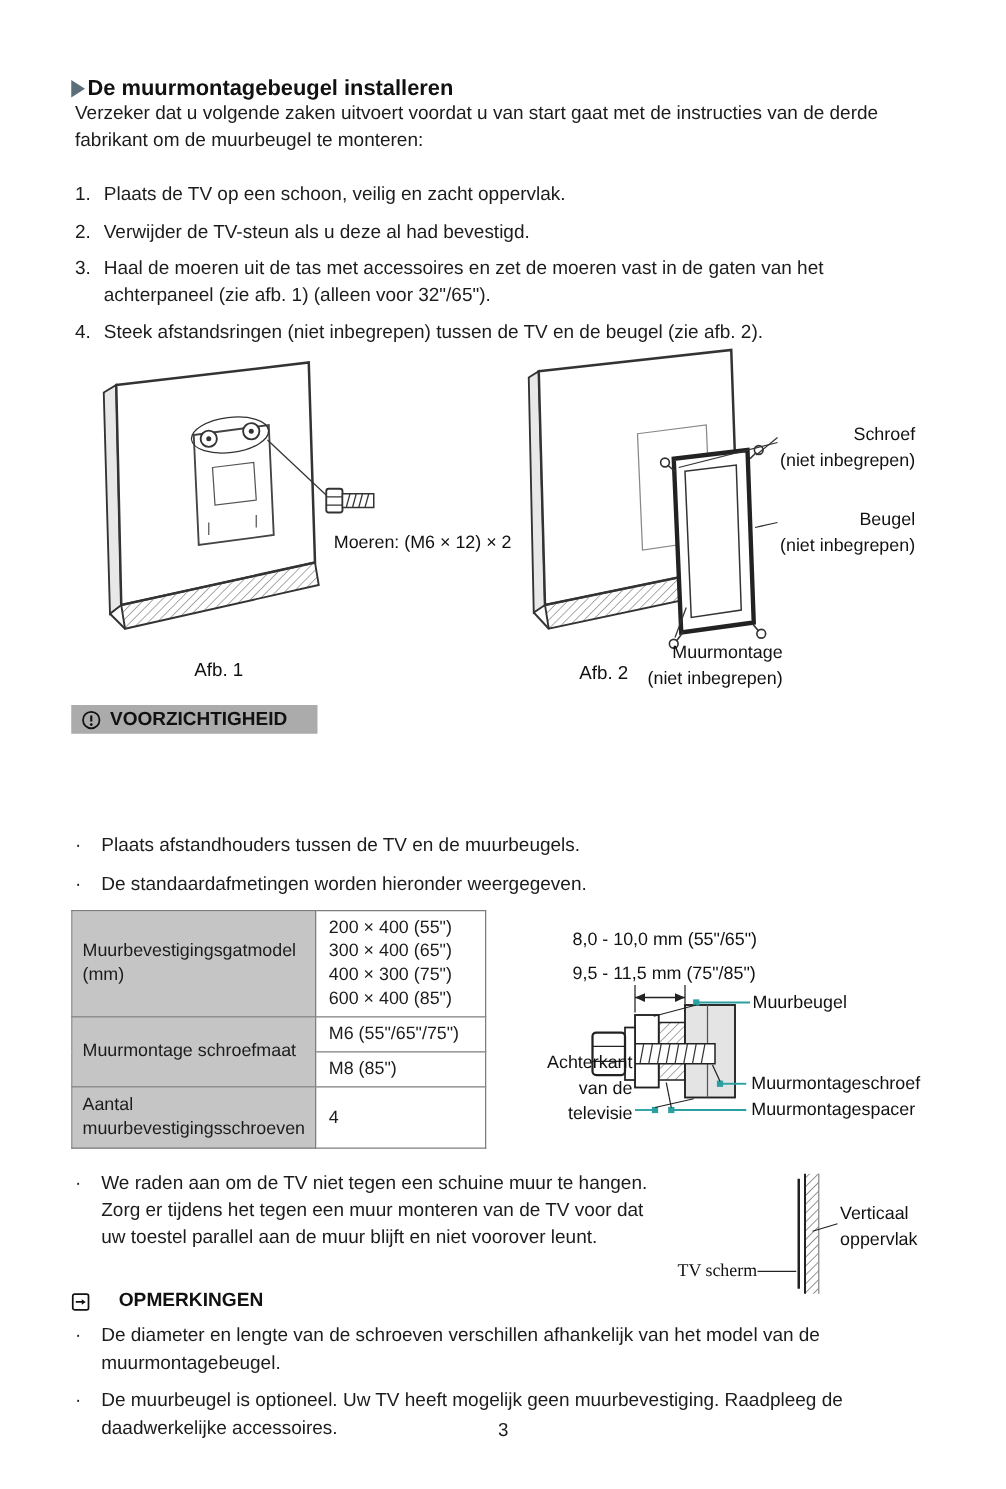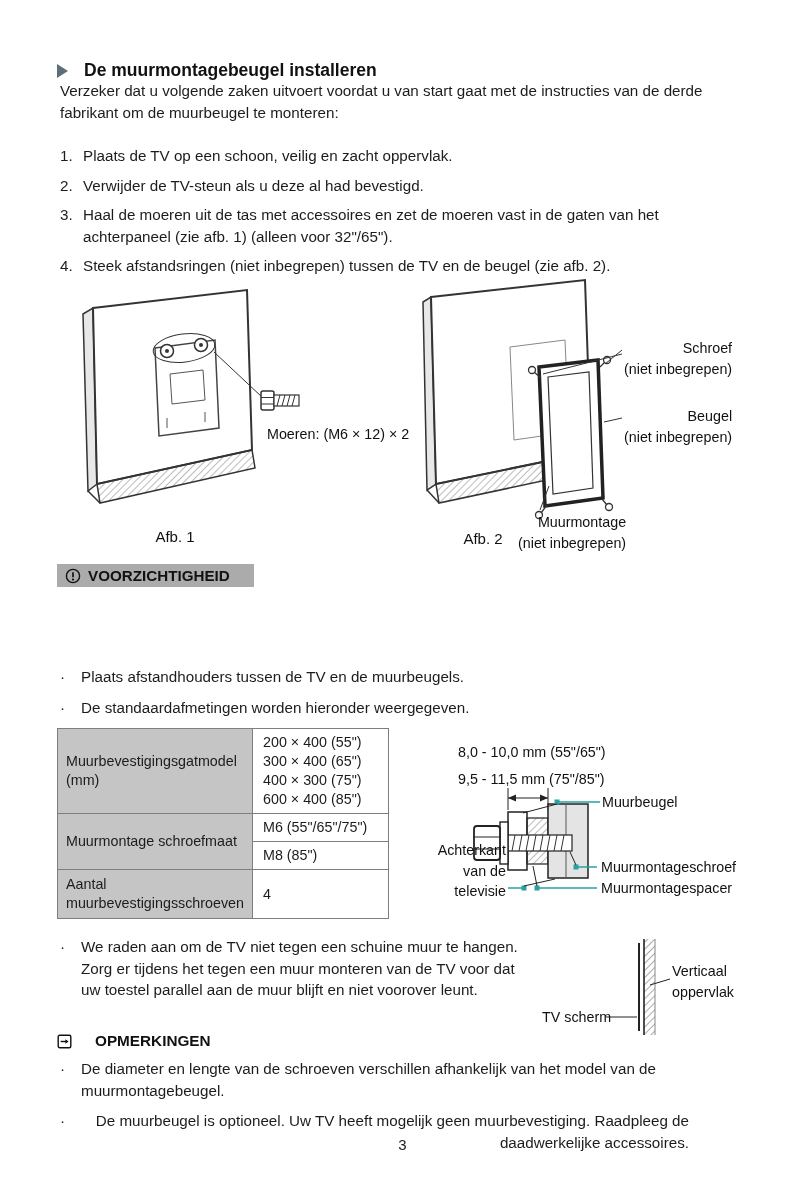--- a/index.html
+++ b/index.html
@@ -7,21 +7,21 @@
   body {
     width:805px; height:1191px;
     font-family:"Liberation Sans", sans-serif;
     color:#1c1c1c;
   }
   .page { position:relative; width:805px; height:1191px; background:#fff; overflow:hidden; }
   .abs { position:absolute; }
   .pre { white-space:pre-line; }
 
   
-  .title-row { left:57px; top:60px; display:flex; align-items:center; gap:16px; }
+  .title-row { left:57px; top:60px; display:flex; align-items:center; gap:2px; }
   .tri { width:0; height:0; border-left:11px solid #5d6e7b; border-top:7px solid transparent; border-bottom:7px solid transparent; }
   .title-row h1 { font-size:17.5px; font-weight:bold; color:#111; }
 
   
   .bodytext { font-size:15.2px; line-height:21.5px; }
   .intro { left:60px; top:80px; width:690px; }
   .steps { left:60px; top:145px; width:675px; }
   .step { display:flex; margin-bottom:8px; }
   .step .num { width:23px; flex:none; }
   .step .stx { flex:1; }
@@ -53,21 +53,21 @@
   .svglayer { position:absolute; left:0; top:0; }
 
   
   .tiltrow { left:60px; top:936px; width:478px; }
   .walldiag { left:540px; top:933px; width:262px; height:112px; }
 
   
   .notes-header { left:57px; top:1032px; display:flex; align-items:center; gap:23px;
     font-weight:bold; font-size:15.3px; color:#111; }
   .notes-list { left:60px; top:1058px; width:710px; }
-  .notes-list .btx.w2 { max-width:608px;text-align:right; }
+  .notes-list .btx.w2 { max-width:608px; }
 
   .pagenum { left:0; top:1136px; width:805px; text-align:center; font-size:15px; }
 </style>
 </head>
 <body>
 
 <div class="page">
 
   <div class="abs title-row">
     <span class="tri"></span>
@@ -283,21 +283,21 @@
       </defs>
       <rect x="104" y="6" width="11" height="96" fill="url(#hatchD)"></rect>
       <line x1="104" y1="6" x2="104" y2="102" stroke="#222" stroke-width="1.6"></line>
       <line x1="115" y1="6" x2="115" y2="102" stroke="#888" stroke-width="1"></line>
       <line x1="99" y1="10" x2="99" y2="98" stroke="#222" stroke-width="2"></line>
       <line x1="130" y1="46" x2="110" y2="52" stroke="#222" stroke-width="1"></line>
       <line x1="66" y1="84" x2="97" y2="84" stroke="#222" stroke-width="1"></line>
     </svg>
     <div class="dlabel pre" style="left:132px; top:28px;">Verticaal
 oppervlak</div>
-    <div class="dlabel" style="left:2px; top:74px;">TV scherm</div>
+    <div class="dlabel" style="left:2px; top:74px;font-family:Liberation Serif, serif;">TV scherm</div>
   </div>
 
   <div class="abs notes-header">
     <svg width="15" height="15" viewBox="0 0 15 15">
       <rect x="1.2" y="1.2" width="12.6" height="12.6" rx="1.5" fill="none" stroke="#111" stroke-width="1.4"></rect>
       <line x1="3.6" y1="7.5" x2="9.6" y2="7.5" stroke="#111" stroke-width="1.4"></line>
       <polygon points="11.6,7.5 8.4,5.3 8.4,9.7" fill="#111"></polygon>
     </svg>
     <span>OPMERKINGEN</span>
   </div>

